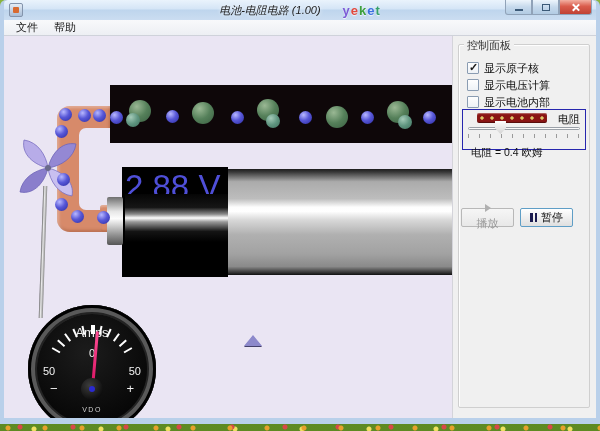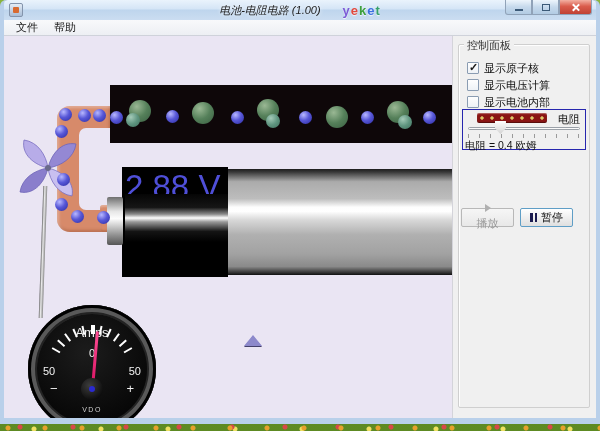--- a/index.html
+++ b/index.html
@@ -146,21 +146,21 @@
     background:#fafafa; border:1px solid #9aa0a8; border-radius:2px; }
   .res-panel .slider-track { top:17px; } .vol-panel .slider-track { top:25px; }
   .slider-thumb { position:absolute; width:11px; height:13px;
     background:linear-gradient(180deg,#fdfdfd,#d4d4d4);
     clip-path:polygon(0 0,100% 0,100% 55%,50% 100%,0 55%);
     filter:drop-shadow(0 0 1px #666); }
   .res-panel .slider-thumb { top:11px; } .vol-panel .slider-thumb { top:19px; }
   .slider-ticks { position:absolute; left:5px; width:112px; height:4px;
     background:repeating-linear-gradient(90deg,#9a9a9a 0 1px,rgba(0,0,0,0) 1px 11px); }
   .res-panel .slider-ticks { top:24px; } .vol-panel .slider-ticks { top:32px; }
-  .slider-value { position:absolute; left:2px; font-size:10.5px; }
+  .slider-value { position:absolute; left:8px; font-size:10.5px;margin-top:7px; }
   .res-panel .slider-value { top:29px; } .vol-panel .slider-value { top:37px; }
   .btn-row { position:absolute; left:8px; top:172px; display:flex; gap:6px; }
   .sim-btn { width:53px; height:19px; border-radius:2px; display:flex; align-items:center;
     justify-content:center; gap:4px; font-size:11px; }
   .btn-play { border:1px solid #b8b8b8; background:linear-gradient(#f6f6f6,#e8e8e8); color:#9a9a9a;flex-direction:column; }
   .btn-pause { border:1px solid #5f9ec6; background:linear-gradient(#ffffff,#dfdfdf); color:#111; }
   .play-tri { width:0; height:0; border-top:4px solid transparent; border-bottom:4px solid transparent;
     border-left:6px solid #b0b0b0; }
   .pause-bars { display:flex; gap:2px; }
   .pause-bars i { width:2.5px; height:9px; background:#1c1c50; display:block; }

